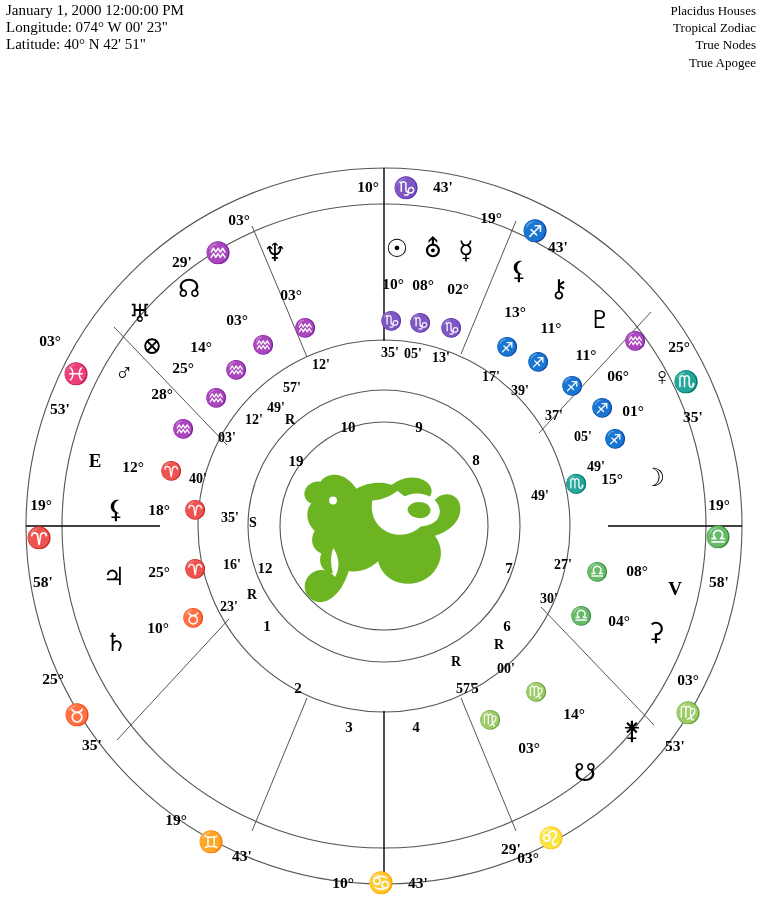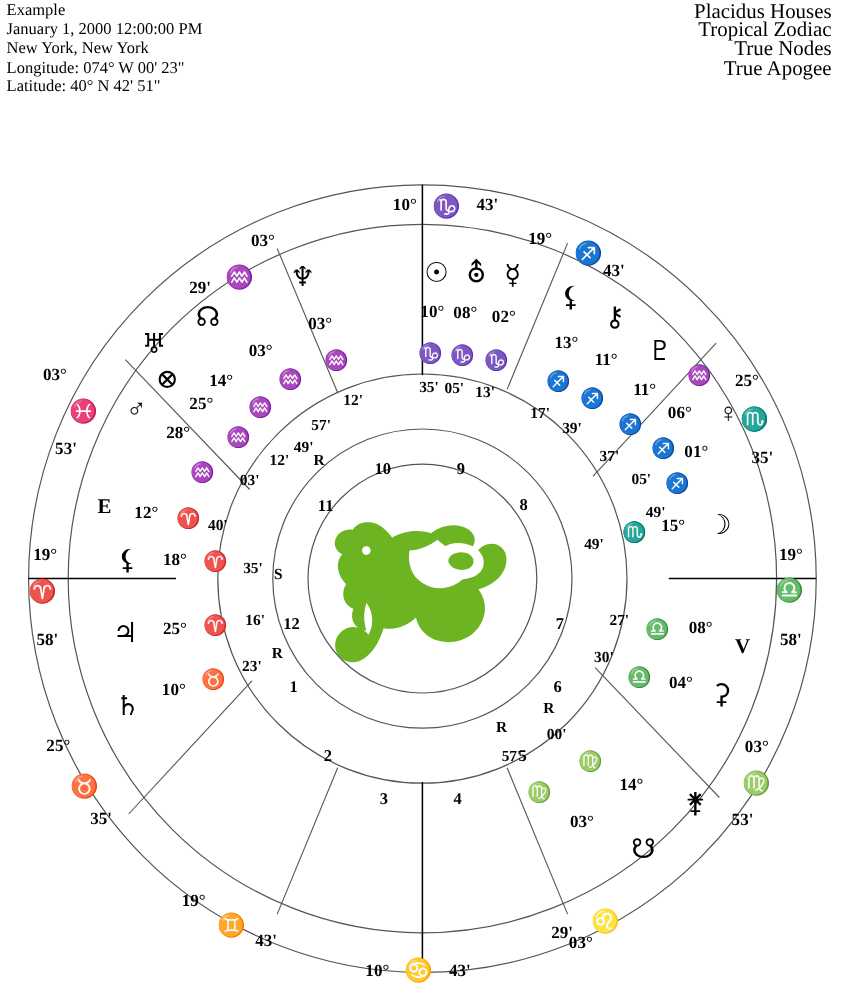--- a/index.html
+++ b/index.html
@@ -2,21 +2,21 @@
 <html><head>
 <meta charset="utf-8">
 <style>
   html,body{margin:0;padding:0;background:#ffffff;}
   body{width:768px;height:911px;position:relative;
        font-family:"Liberation Serif","DejaVu Serif",serif;color:#000;}
 
   
   #header-left{position:absolute;left:6px;top:2px;font-size:15px;line-height:17.2px;}
   #header-left div{white-space:nowrap;}
-  #header-right{position:absolute;right:12px;top:2px;font-size:19px;line-height:17.2px;text-align:right;}
+  #header-right{position:absolute;right:12px;top:2px;font-size:13px;line-height:17.2px;text-align:right;}
   #header-right div{white-space:nowrap;}
 
   
   #wheel{position:absolute;left:24px;top:155px;width:720px;height:742px;}
   #wheel svg{display:block;}
 
   .ring{fill:none;stroke:#555555;stroke-width:1.1;}
   .spoke{stroke:#555555;stroke-width:1;fill:none;}
   .axis{stroke:#000000;stroke-width:1.4;fill:none;}
 
@@ -32,23 +32,21 @@
   .hnum{font-weight:bold;font-size:15px;}
   .pt{font-weight:bold;font-size:19px;}
 
   #center-emblem{position:absolute;left:50%;top:50%;
       transform:translate(-50%,-50%);width:196px;height:196px;}
 </style>
 </head>
 <body>
 
 <div id="header-left">
-  <div>Example</div>
   <div>January 1, 2000  12:00:00 PM</div>
-  <div>New York, New York</div>
   <div>Longitude: 074° W 00' 23"</div>
   <div>Latitude: 40° N 42' 51"</div>
 </div>
 
 <div id="header-right">
   <div>Placidus Houses</div>
   <div>Tropical Zodiac</div>
   <div>True Nodes</div>
   <div>True Apogee</div>
 </div>
@@ -170,21 +168,21 @@
   <span class="lab hnum" style="left:243px;top:471px">1</span>
   <span class="lab hnum" style="left:274px;top:533px">2</span>
   <span class="lab hnum" style="left:325px;top:572px">3</span>
   <span class="lab hnum" style="left:392px;top:572px">4</span>
   <span class="lab hnum" style="left:451px;top:533px">5</span>
   <span class="lab hnum" style="left:483px;top:471px">6</span>
   <span class="lab hnum" style="left:485px;top:413px">7</span>
   <span class="lab hnum" style="left:452px;top:305px">8</span>
   <span class="lab hnum" style="left:395px;top:272px">9</span>
   <span class="lab hnum" style="left:324px;top:272px">10</span>
-  <span class="lab hnum" style="left:272px;top:306px">11</span>
+  <span class="lab hnum" style="left:272px;top:306px">19</span>
 
   <span class="lab pt" style="left:71px;top:306px">E</span>
   <span class="lab pt" style="left:651px;top:434px">V</span>
 
   <span class="lab glyph-big" style="left:373px;top:93px">☉</span>
   <span class="lab num" style="left:369px;top:129px">10°</span>
   <span class="lab glyph-sm" style="left:368px;top:166px">♑</span>
   <span class="lab num-sm" style="left:366px;top:198px">35'</span>
 
   <span class="lab glyph-big" style="left:409px;top:93px">⛢</span>

